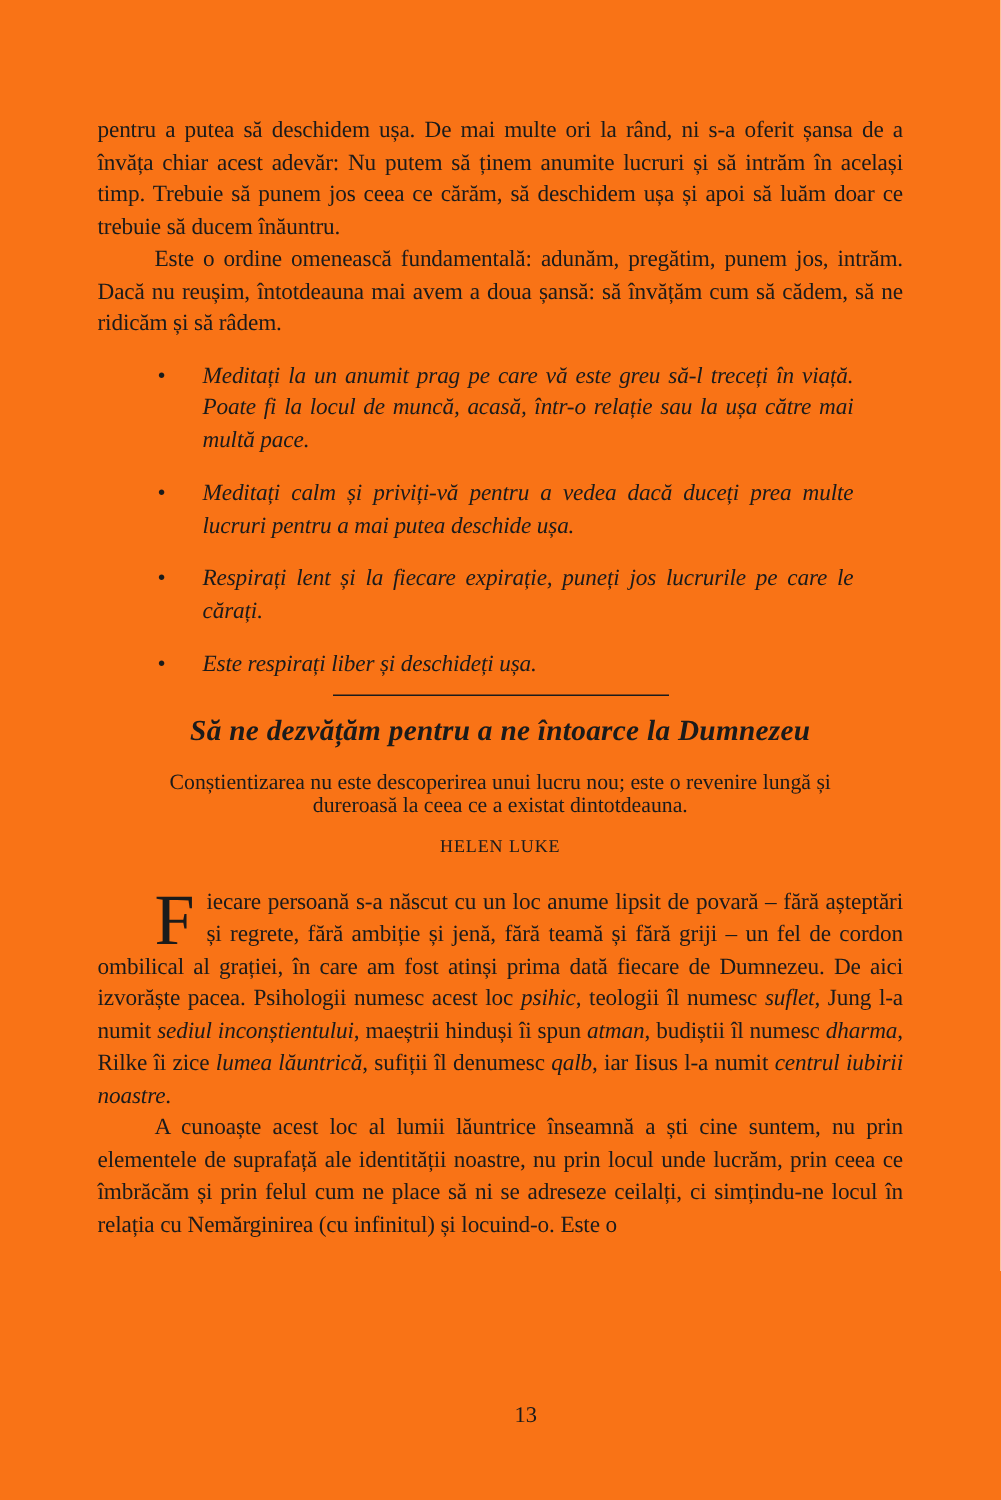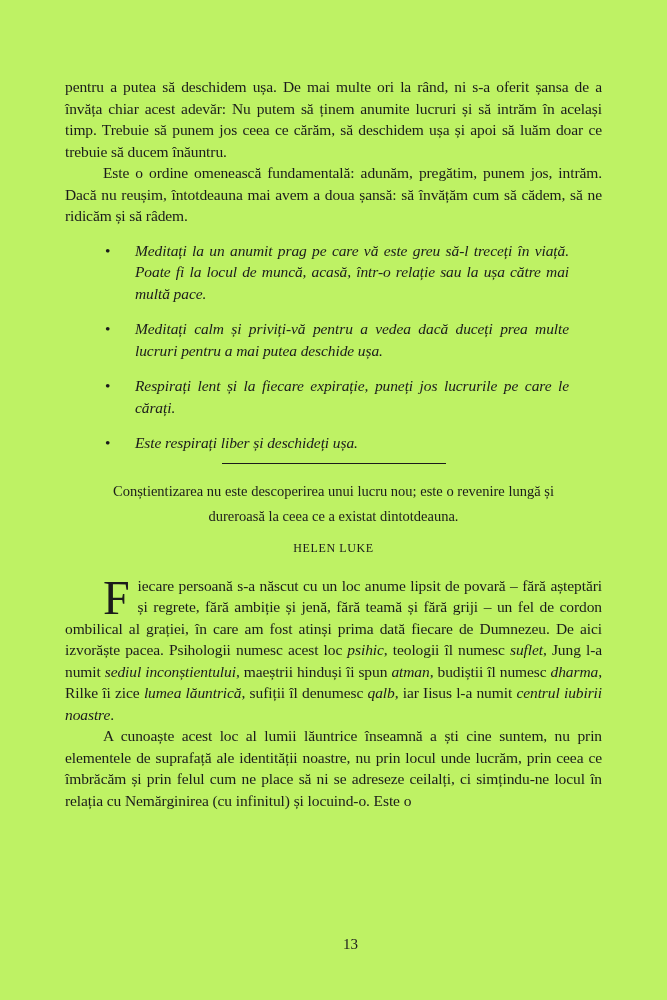--- a/index.html
+++ b/index.html
@@ -3,21 +3,21 @@
 <meta charset="utf-8">
 <style>
   html, body { margin: 0; padding: 0; background: #ffffff; }
   .page {
     width: 667px;
     height: 1000px;
     box-sizing: border-box;
     position: relative;
     overflow: hidden;
     margin: 0 auto;
-    background: #bef264;
+    background: #f97316;
     color: #1b1b1b;
     font-family: "Liberation Serif", "DejaVu Serif", serif;
     padding: 76px 65px 0 65px;
   }
   .para {
     font-size: 15.5px;
     line-height: 21.5px;
     letter-spacing: -0.1px;
     text-align: justify;
     margin: 0;
@@ -71,21 +71,21 @@
     font-style: italic;
     font-weight: 600;
     font-size: 19.5px;
     letter-spacing: 0.2px;
   }
   .epigraph {
     margin: 15px auto 0 auto;
     max-width: 472px;
     text-align: center;
     font-size: 14.5px;
-    line-height: 25px;
+    line-height: 15px;
   }
   .attribution {
     margin-top: 12px;
     text-align: center;
     font-size: 12px;
     letter-spacing: 0.6px;
   }
 
   
   .body-block { margin-top: 19px; }
@@ -130,20 +130,21 @@
     </div>
     <div class="bullet-item">
       <span class="bullet-marker">•</span>
       <span class="bullet-text">Este respirați liber și deschideți ușa.</span>
     </div>
   </div>
 
 
   <hr class="heading-rule">
 
+  <h2 class="section-subtitle">Să ne dezvățăm pentru a ne întoarce la Dumnezeu</h2>
 
   <p class="epigraph">Conștientizarea nu este descoperirea unui lucru nou; este o revenire lungă și dureroasă la ceea ce a existat dintotdeauna.</p>
 
   <p class="attribution">HELEN LUKE</p>
 
   <div class="body-block">
     <p class="para"><span class="dropcap">F</span><span>iecare persoană s-a născut cu un loc anume lipsit de povară – fără așteptări și regrete, fără ambiție și jenă, fără teamă și fără griji – un fel de cordon ombilical al grației, în care am fost atinși prima dată fiecare de Dumnezeu. De aici izvorăște pacea. Psihologii numesc acest loc <i>psihic</i>, teologii îl numesc <i>suflet</i>, Jung l-a numit <i>sediul inconștientului</i>, maeștrii hinduși îi spun <i>atman</i>, budiștii îl numesc <i>dharma</i>, Rilke îi zice <i>lumea lăuntrică</i>, sufiții îl denumesc <i>qalb</i>, iar Iisus l-a numit <i>centrul iubirii noastre</i>.</span></p>
     <p class="para indent">A cunoaște acest loc al lumii lăuntrice înseamnă a ști cine suntem, nu prin elementele de suprafață ale identității noastre, nu prin locul unde lucrăm, prin ceea ce îmbrăcăm și prin felul cum ne place să ni se adreseze ceilalți, ci simțindu-ne locul în relația cu Nemărginirea (cu infinitul) și locuind-o. Este o</p>
   </div>
 

